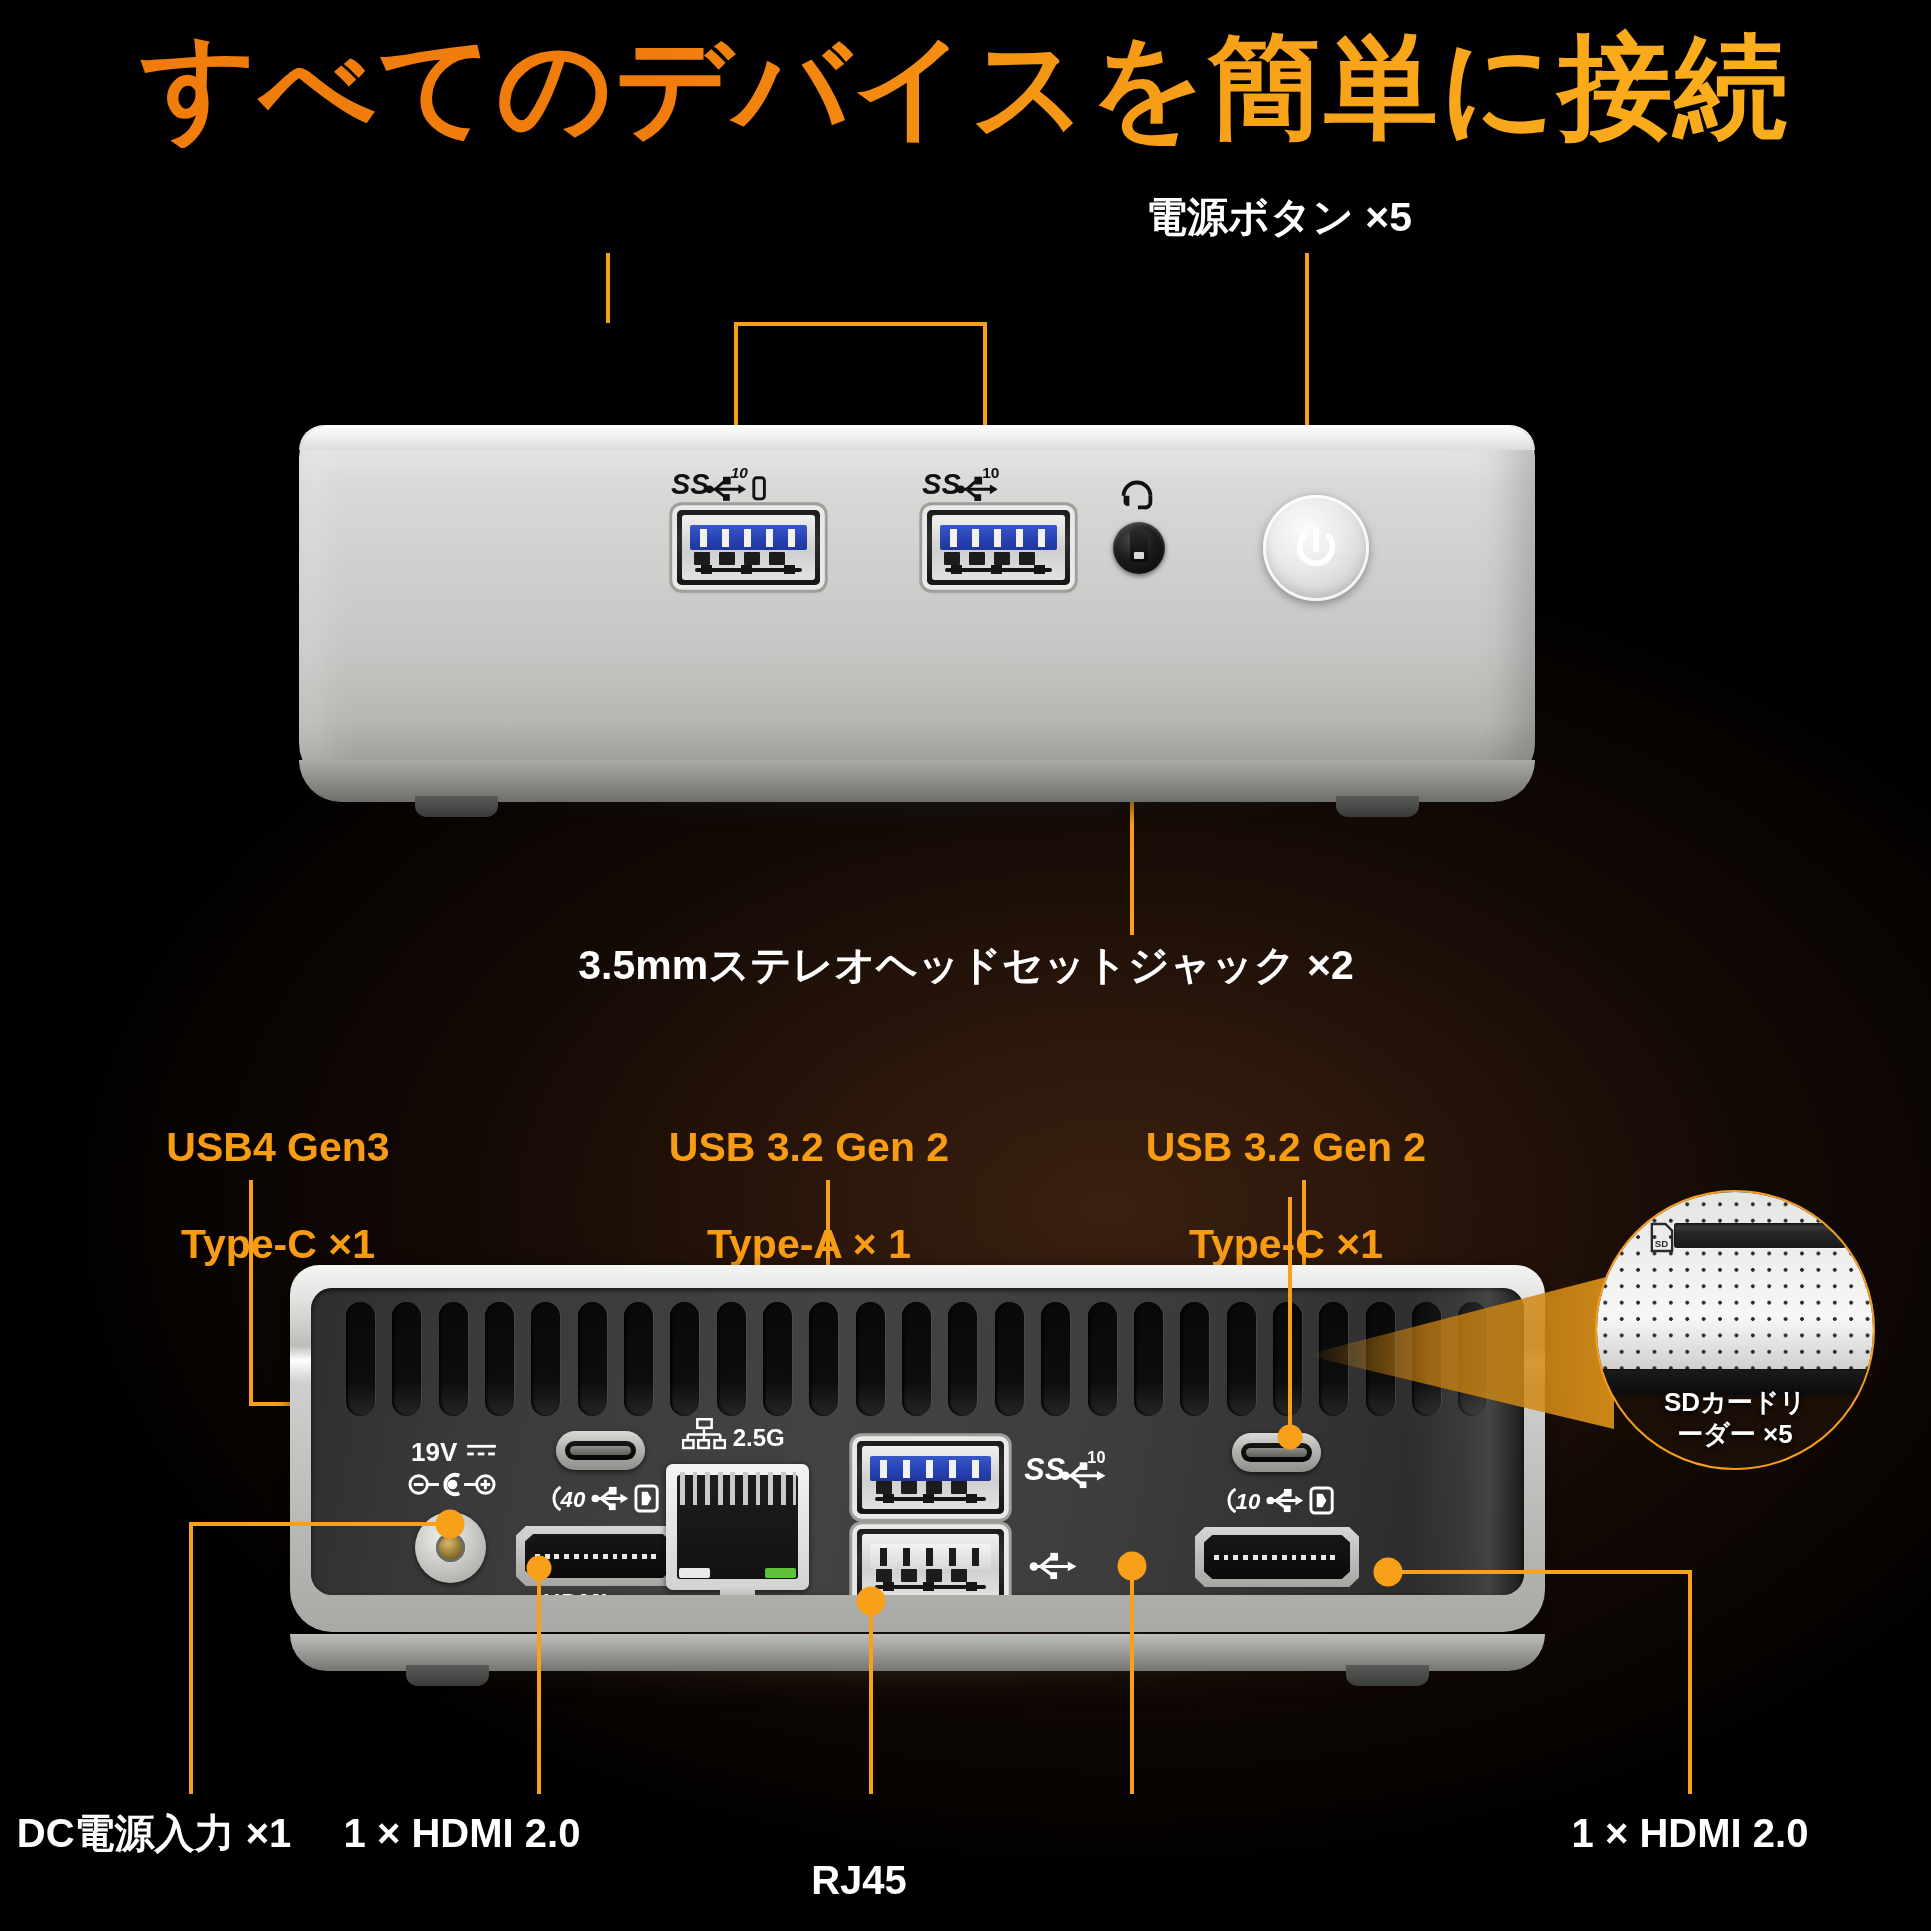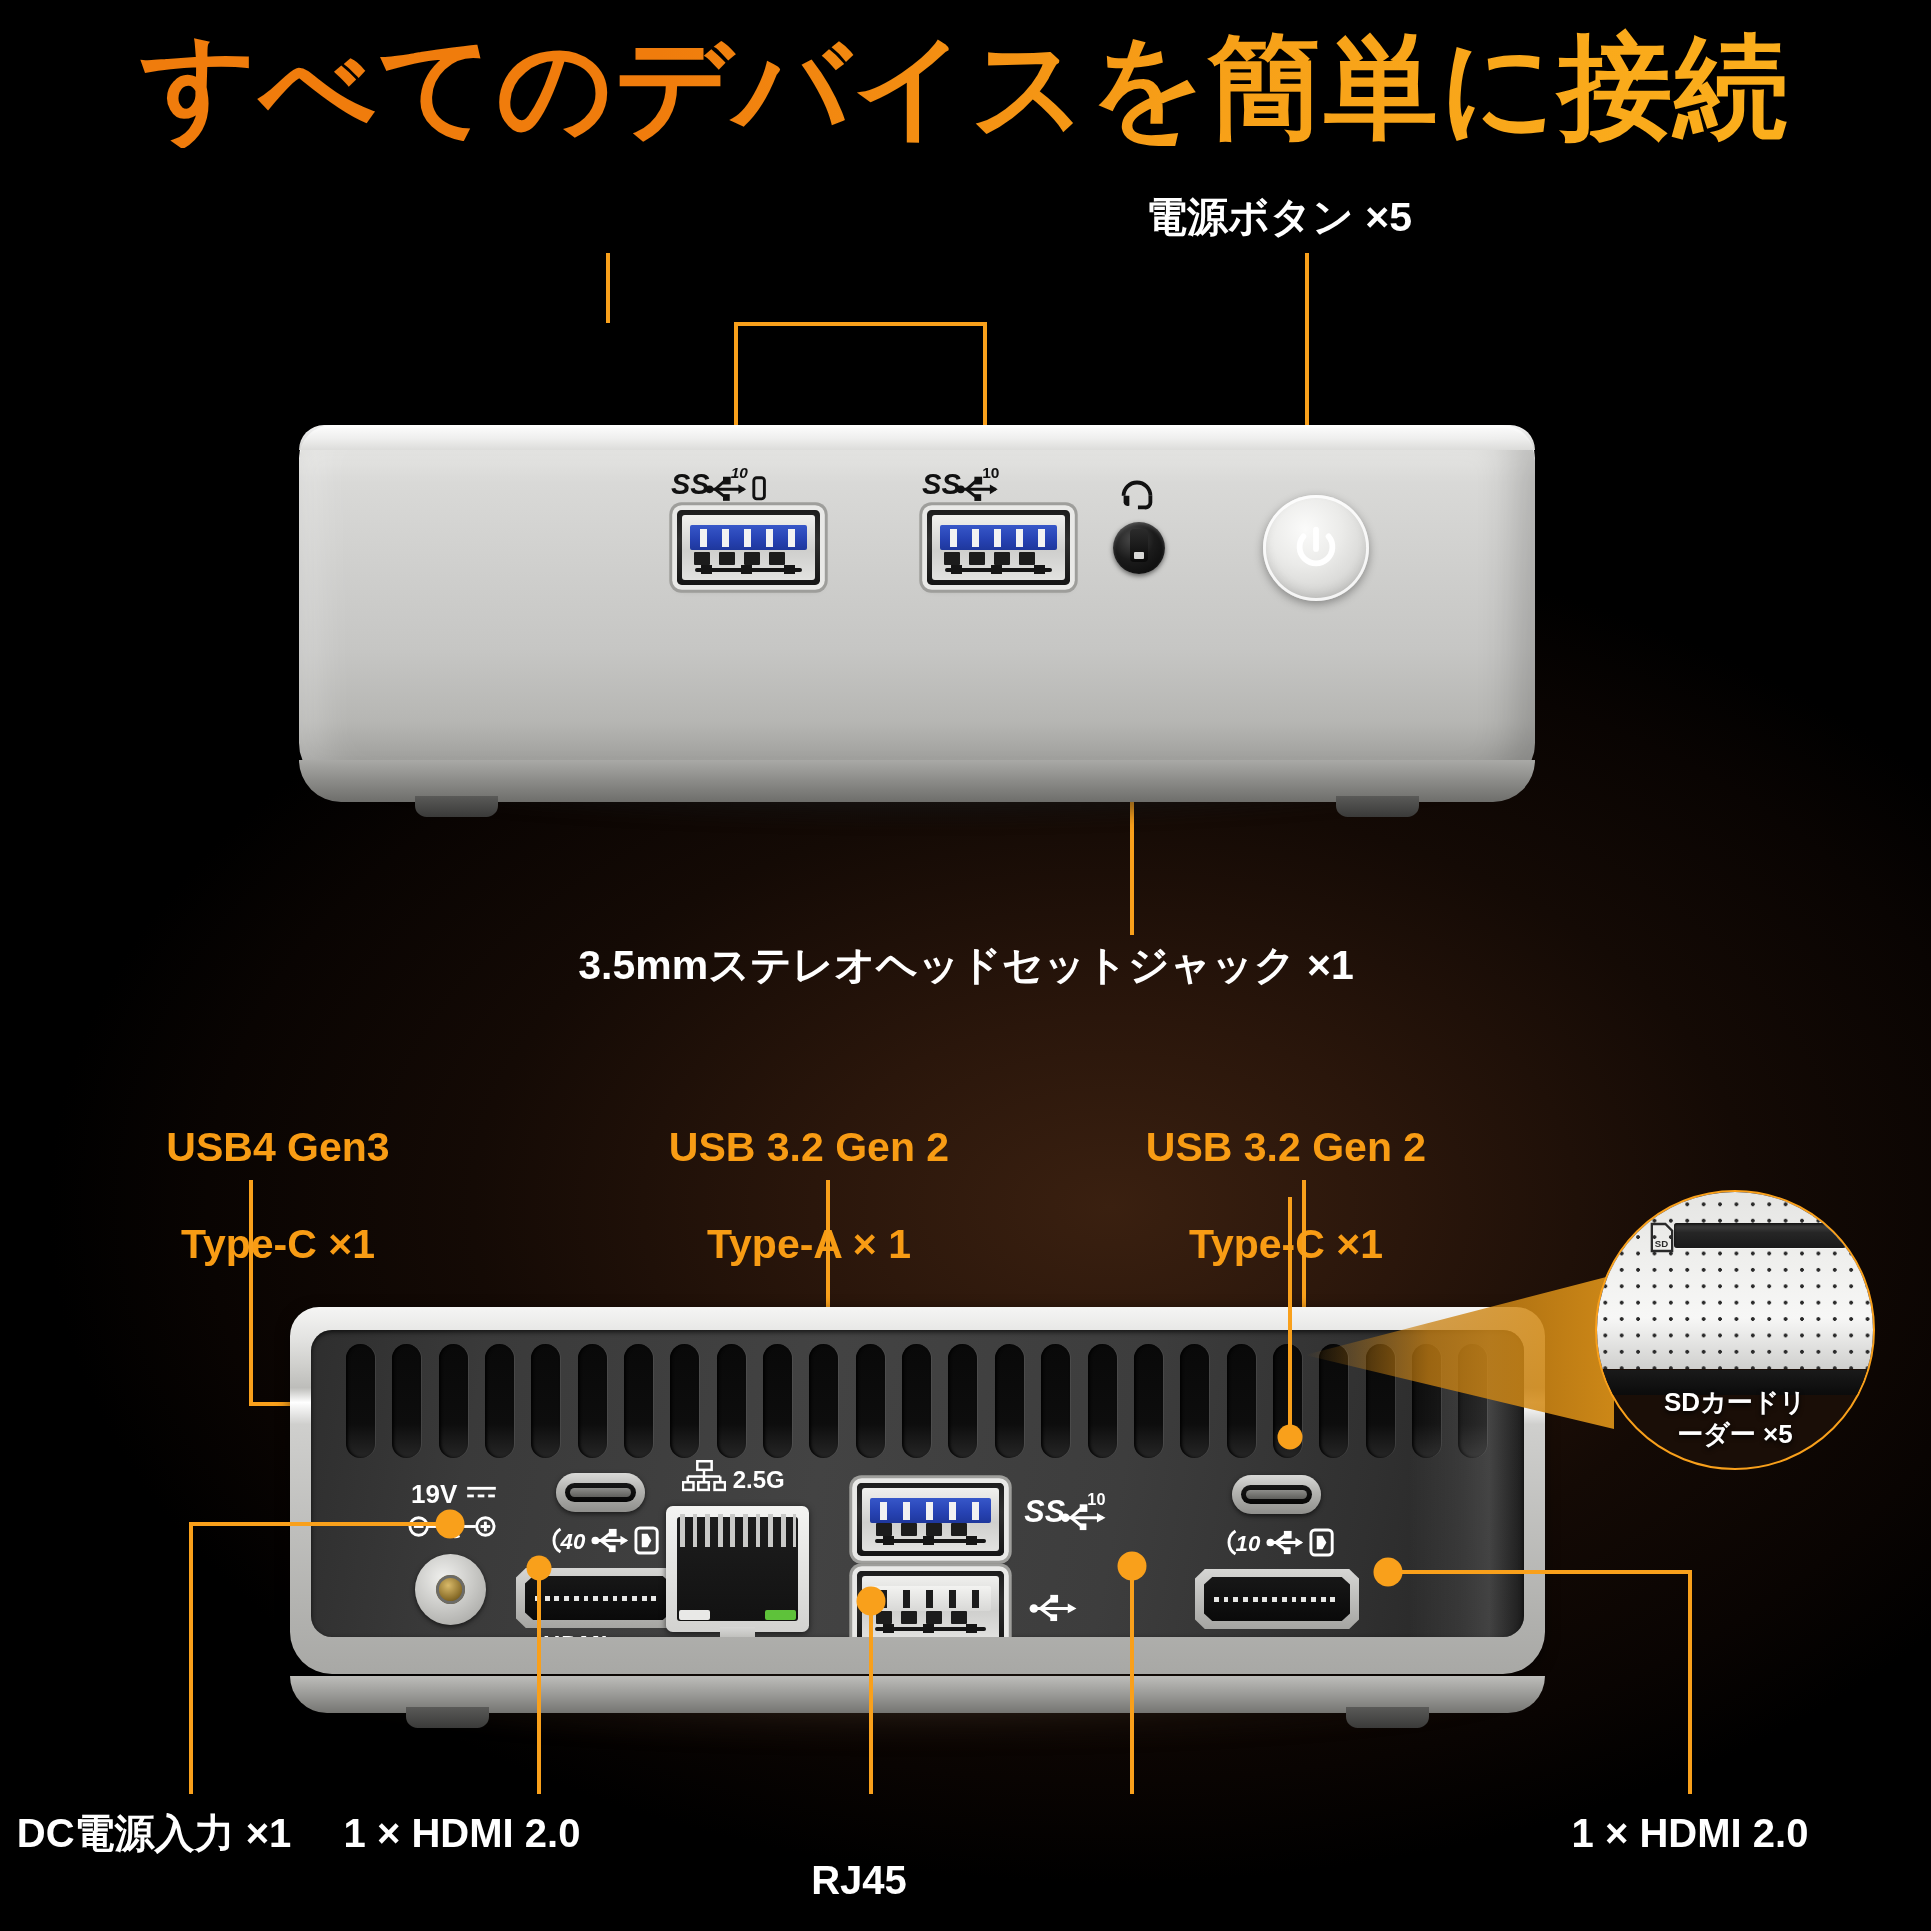--- a/index.html
+++ b/index.html
@@ -105,21 +105,21 @@
   .jack i:after{content:"";position:absolute;left:3.9px;bottom:2.9px;width:9.7px;height:6.8px;background:#d8d8d6;border-radius:1px;}
 
   .pwr{
     position:absolute;width:106px;height:106px;border-radius:50%;
     background:radial-gradient(circle at 40% 32%, #fbfbfa 0%, #ebebe9 38%, #d6d6d4 70%, #c2c2bf 100%);
     box-shadow:inset 0 0 0 2.9px rgba(255,255,255,.85), 0 2.9px 9.7px rgba(0,0,0,.35), inset 0 -5.8px 11.6px rgba(0,0,0,.14);
     display:flex;align-items:center;justify-content:center;
   }
 
   
-  #rear{position:absolute;left:290px;top:1307px;width:1255px;height:406px;}
+  #rear{position:absolute;left:290px;top:1265px;width:1255px;height:406px;}
   #rear .shadow{
     position:absolute;left:29px;top:333px;width:1197px;height:106px;border-radius:50%;
     background:radial-gradient(ellipse at 50% 50%, rgba(55,42,32,.8) 0%, rgba(25,16,10,.45) 48%, rgba(0,0,0,0) 74%);
     filter:blur(5.8px);
   }
   #rear .shell{
     position:absolute;left:0;top:0;width:1255px;height:367px;border-radius:29px 29px 42px 42px;
     background:linear-gradient(180deg,#f5f5f4 0%,#e2e2e0 9%,#cfcfcc 16%,#bdbdba 22%,#ffffff 26%,#cfcfcd 32%,#a8a8a5 100%);
     padding:0;box-shadow:0 3.9px 13.5px rgba(0,0,0,.5);
   }
@@ -223,21 +223,21 @@
 </head>
 <body>
 
 <div id="stage">
 
   <div class="title">すべてのデバイスを簡単に接続</div>
 
 
   <div class="lbl white ctr" style="left:1279px;top:193px;font-size:41px;">電源ボタン ×5</div>
 
-  <div class="lbl white ctr" style="left:966px;top:941px;font-size:41px;">3.5mmステレオヘッドセットジャック ×1</div>
+  <div class="lbl white ctr" style="left:966px;top:941px;font-size:41px;">3.5mmステレオヘッドセットジャック ×2</div>
 
   <div class="ln lnv" style="left:606px;top:253px;height:70px;"></div>
   <div class="ln lnh" style="left:734px;top:322px;width:253px;"></div>
   <div class="ln lnv" style="left:734px;top:322px;height:280px;"></div>
   <div class="ln lnv" style="left:983px;top:322px;height:280px;"></div>
   <div class="dot" style="left:736px;top:606px;"></div>
   <div class="dot" style="left:985px;top:606px;"></div>
 
   <div class="ln lnv" style="left:1305px;top:253px;height:396px;"></div>
   <div class="dot" style="left:1307px;top:653px;"></div>

